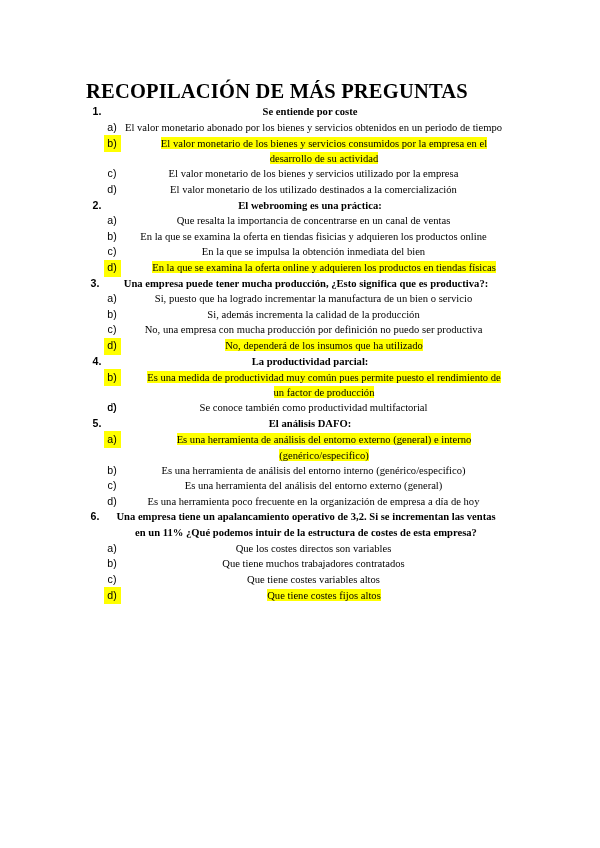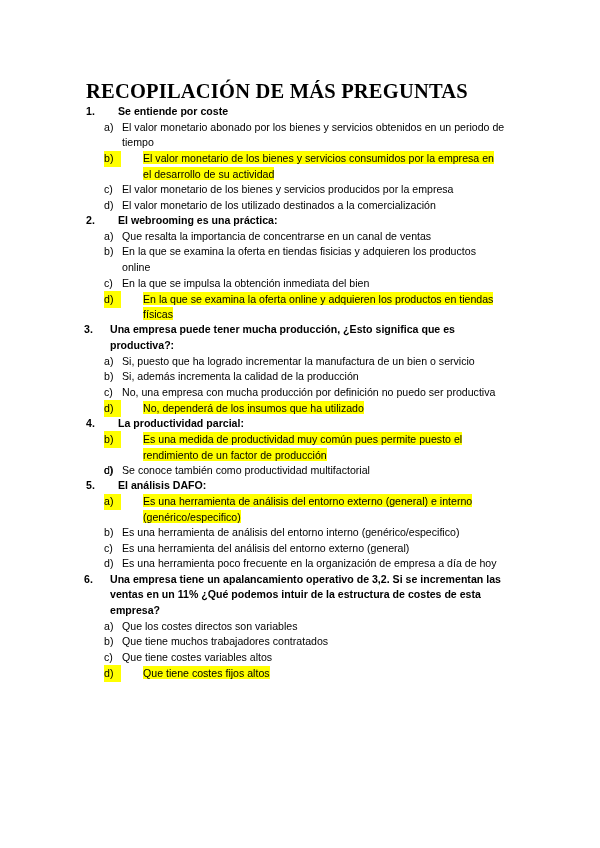--- a/index.html
+++ b/index.html
@@ -15,20 +15,21 @@
     color: #000000;
     -webkit-font-smoothing: antialiased;
   }
 
   .page {
     position: relative;
     width: 600px;
     height: 704px;
     background: #ffffff;
     box-sizing: border-box;
+    text-align: center;
   }
 
   .doc-title {
     position: absolute;
     left: 86px;
     top: 66px;
     font-family: "Liberation Serif", serif;
     font-weight: bold;
     font-size: 20.5px;
     letter-spacing: 0.2px;
@@ -98,20 +99,21 @@
     left: 104px;
     top: 0;
     font-size: 10.6px;
     line-height: 15.6px;
     width: 16px;
   }
 
   .option .otext,
   .question .qtext {
     display: inline;
+    font-family: Liberation Serif, serif;
   }
 
   
   .hl .otext,
   .hl .olet {
     background-color: #ffff00;
     box-decoration-break: clone;
     -webkit-box-decoration-break: clone;
   }
   .hl .otext {
@@ -128,21 +130,21 @@
 <div class="page">
 
   <h1 class="doc-title">RECOPILACIÓN DE MÁS PREGUNTAS</h1>
 
   <div class="content">
       <div class="qblock">
         <p class="question"><span class="qnum">1.</span><span class="qtext">Se entiende por coste</span></p>
         <ul class="options">
           <li class="option"><span class="olet">a)</span><span class="otext">El valor monetario abonado por los bienes y servicios obtenidos en un periodo de tiempo</span></li>
           <li class="option hl"><span class="olet">b)</span><span class="otext">El valor monetario de los bienes y servicios consumidos por la empresa en el desarrollo de su actividad</span></li>
-          <li class="option"><span class="olet">c)</span><span class="otext">El valor monetario de los bienes y servicios producidos por la empresa</span></li>
+          <li class="option"><span class="olet">c)</span><span class="otext">El valor monetario de los bienes y servicios utilizado por la empresa</span></li>
           <li class="option"><span class="olet">d)</span><span class="otext">El valor monetario de los utilizado destinados a la comercialización</span></li>
         </ul>
       </div>
       <div class="qblock">
         <p class="question"><span class="qnum">2.</span><span class="qtext">El webrooming es una práctica:</span></p>
         <ul class="options">
           <li class="option"><span class="olet">a)</span><span class="otext">Que resalta la importancia de concentrarse en un canal de ventas</span></li>
           <li class="option"><span class="olet">b)</span><span class="otext">En la que se examina la oferta en tiendas fisicias y adquieren los productos online</span></li>
           <li class="option"><span class="olet">c)</span><span class="otext">En la que se impulsa la obtención inmediata del bien</span></li>
           <li class="option hl"><span class="olet">d)</span><span class="otext">En la que se examina la oferta online y adquieren los productos en tiendas físicas</span></li>

